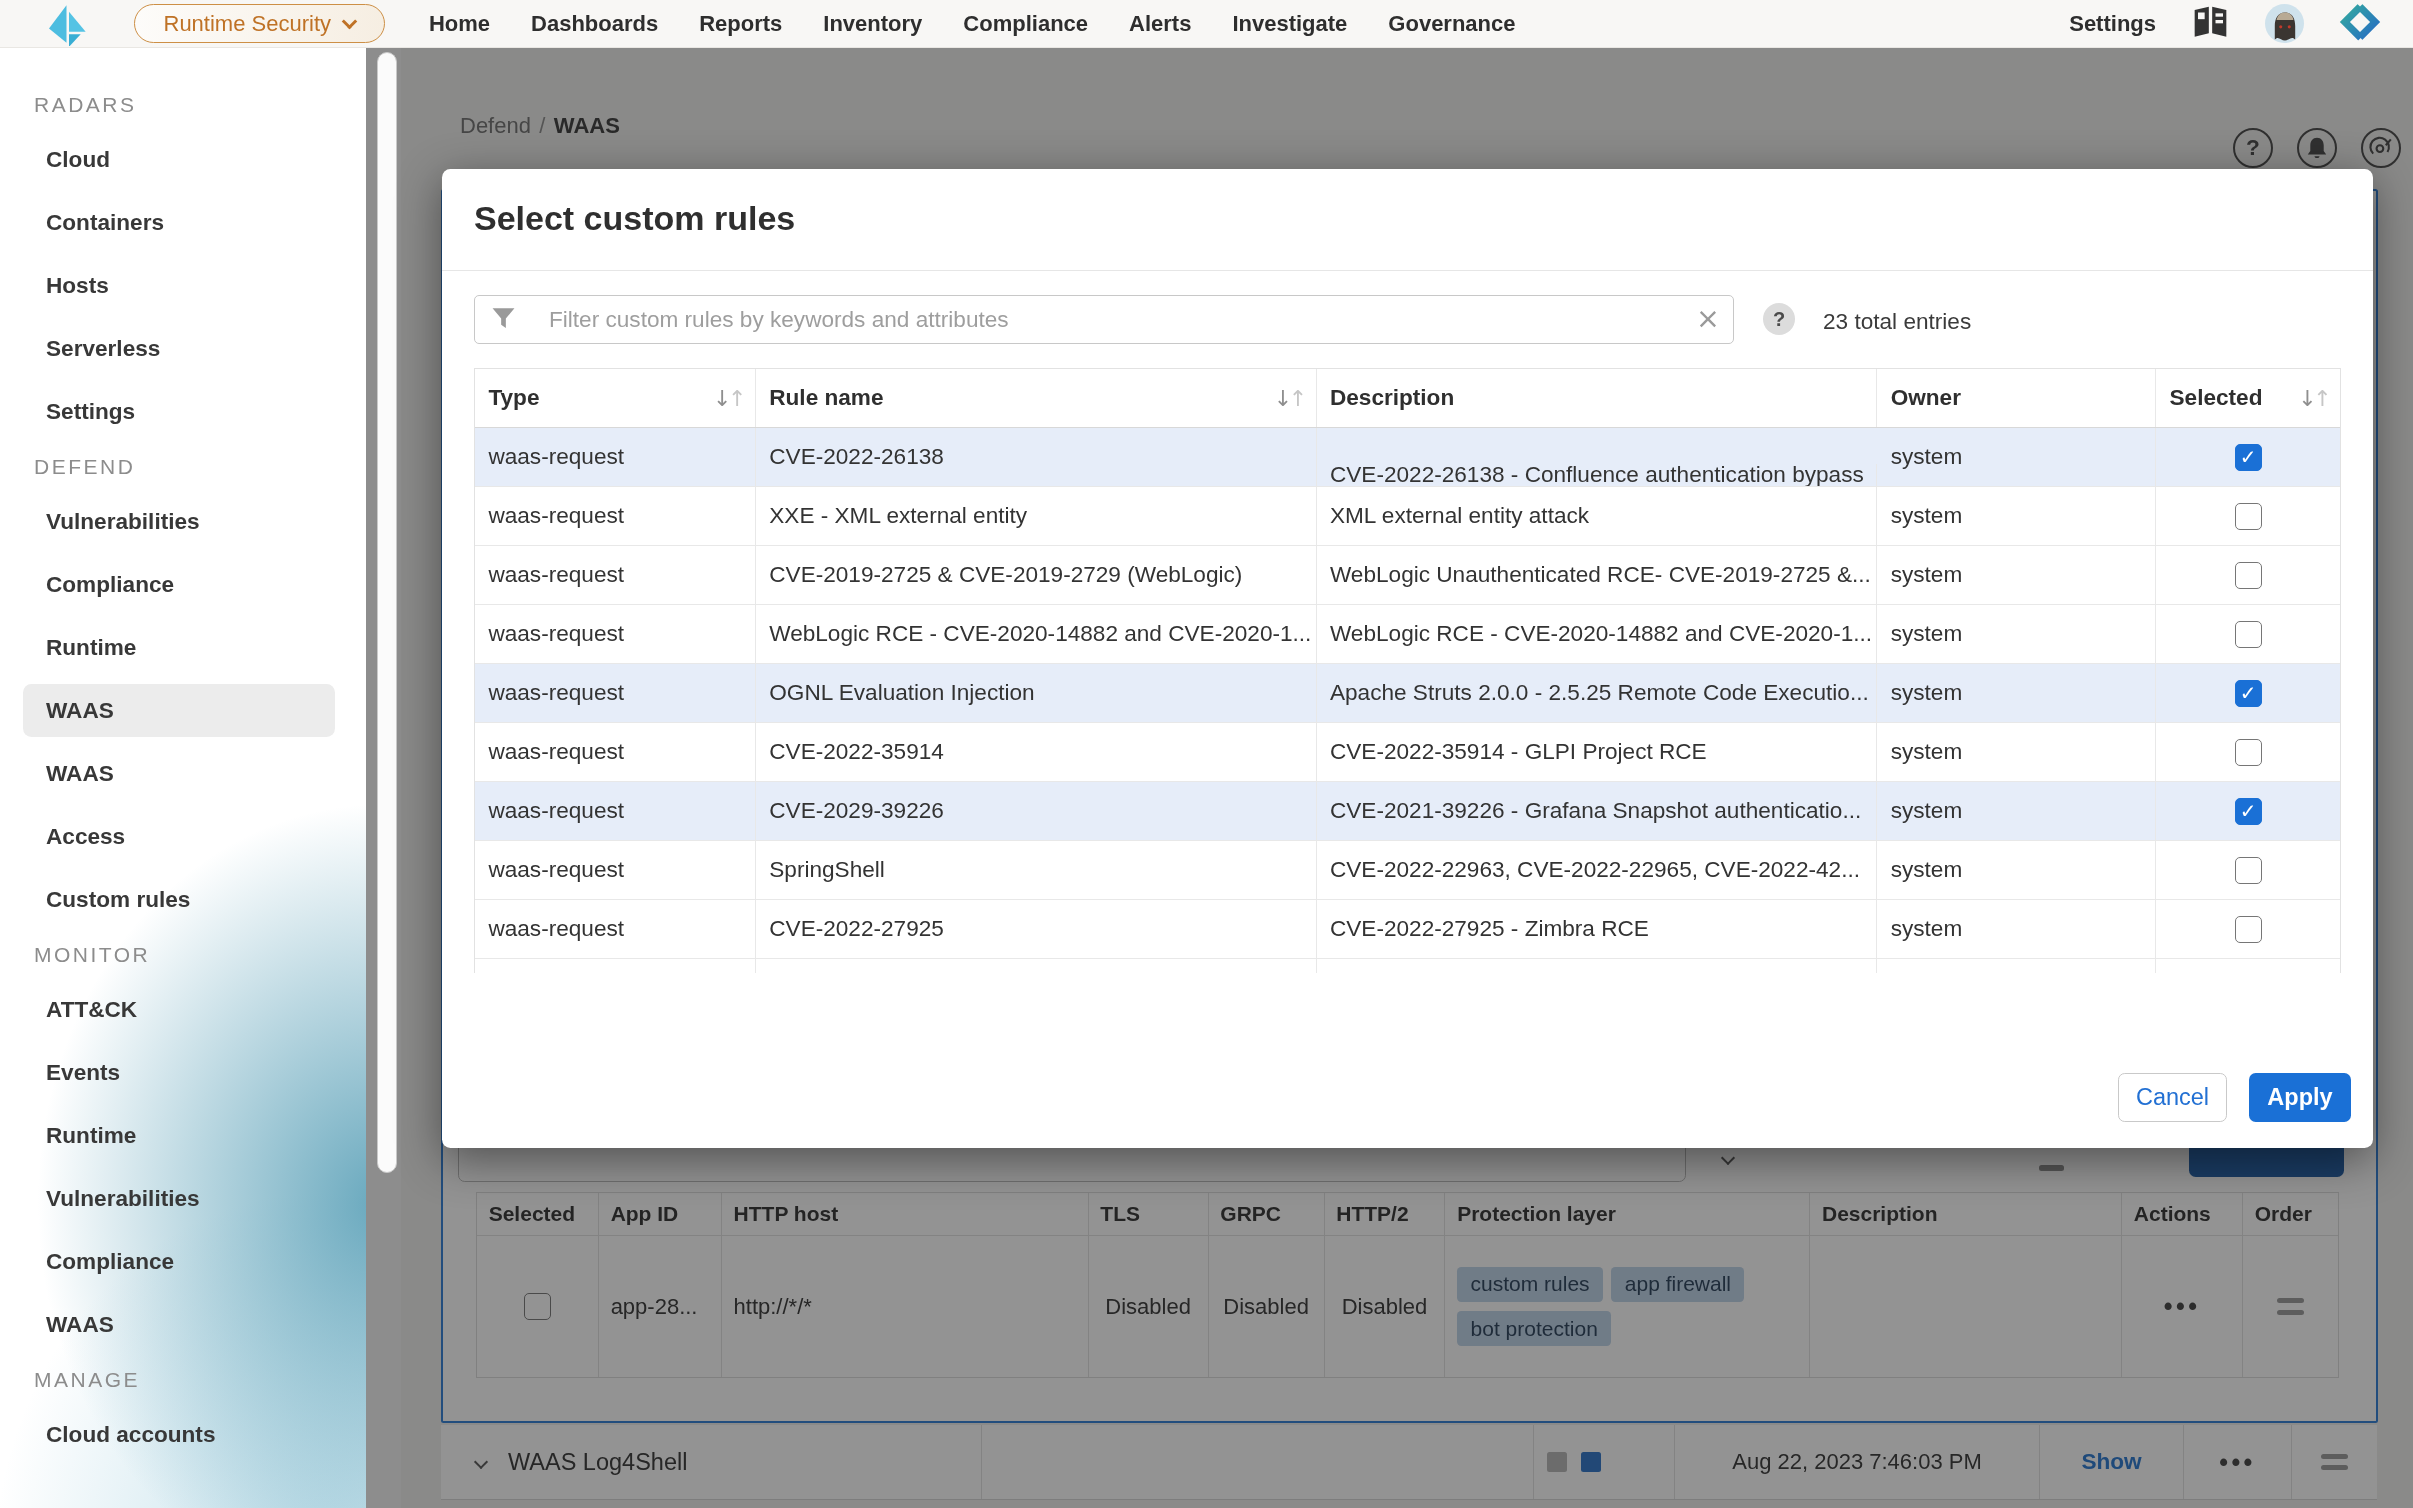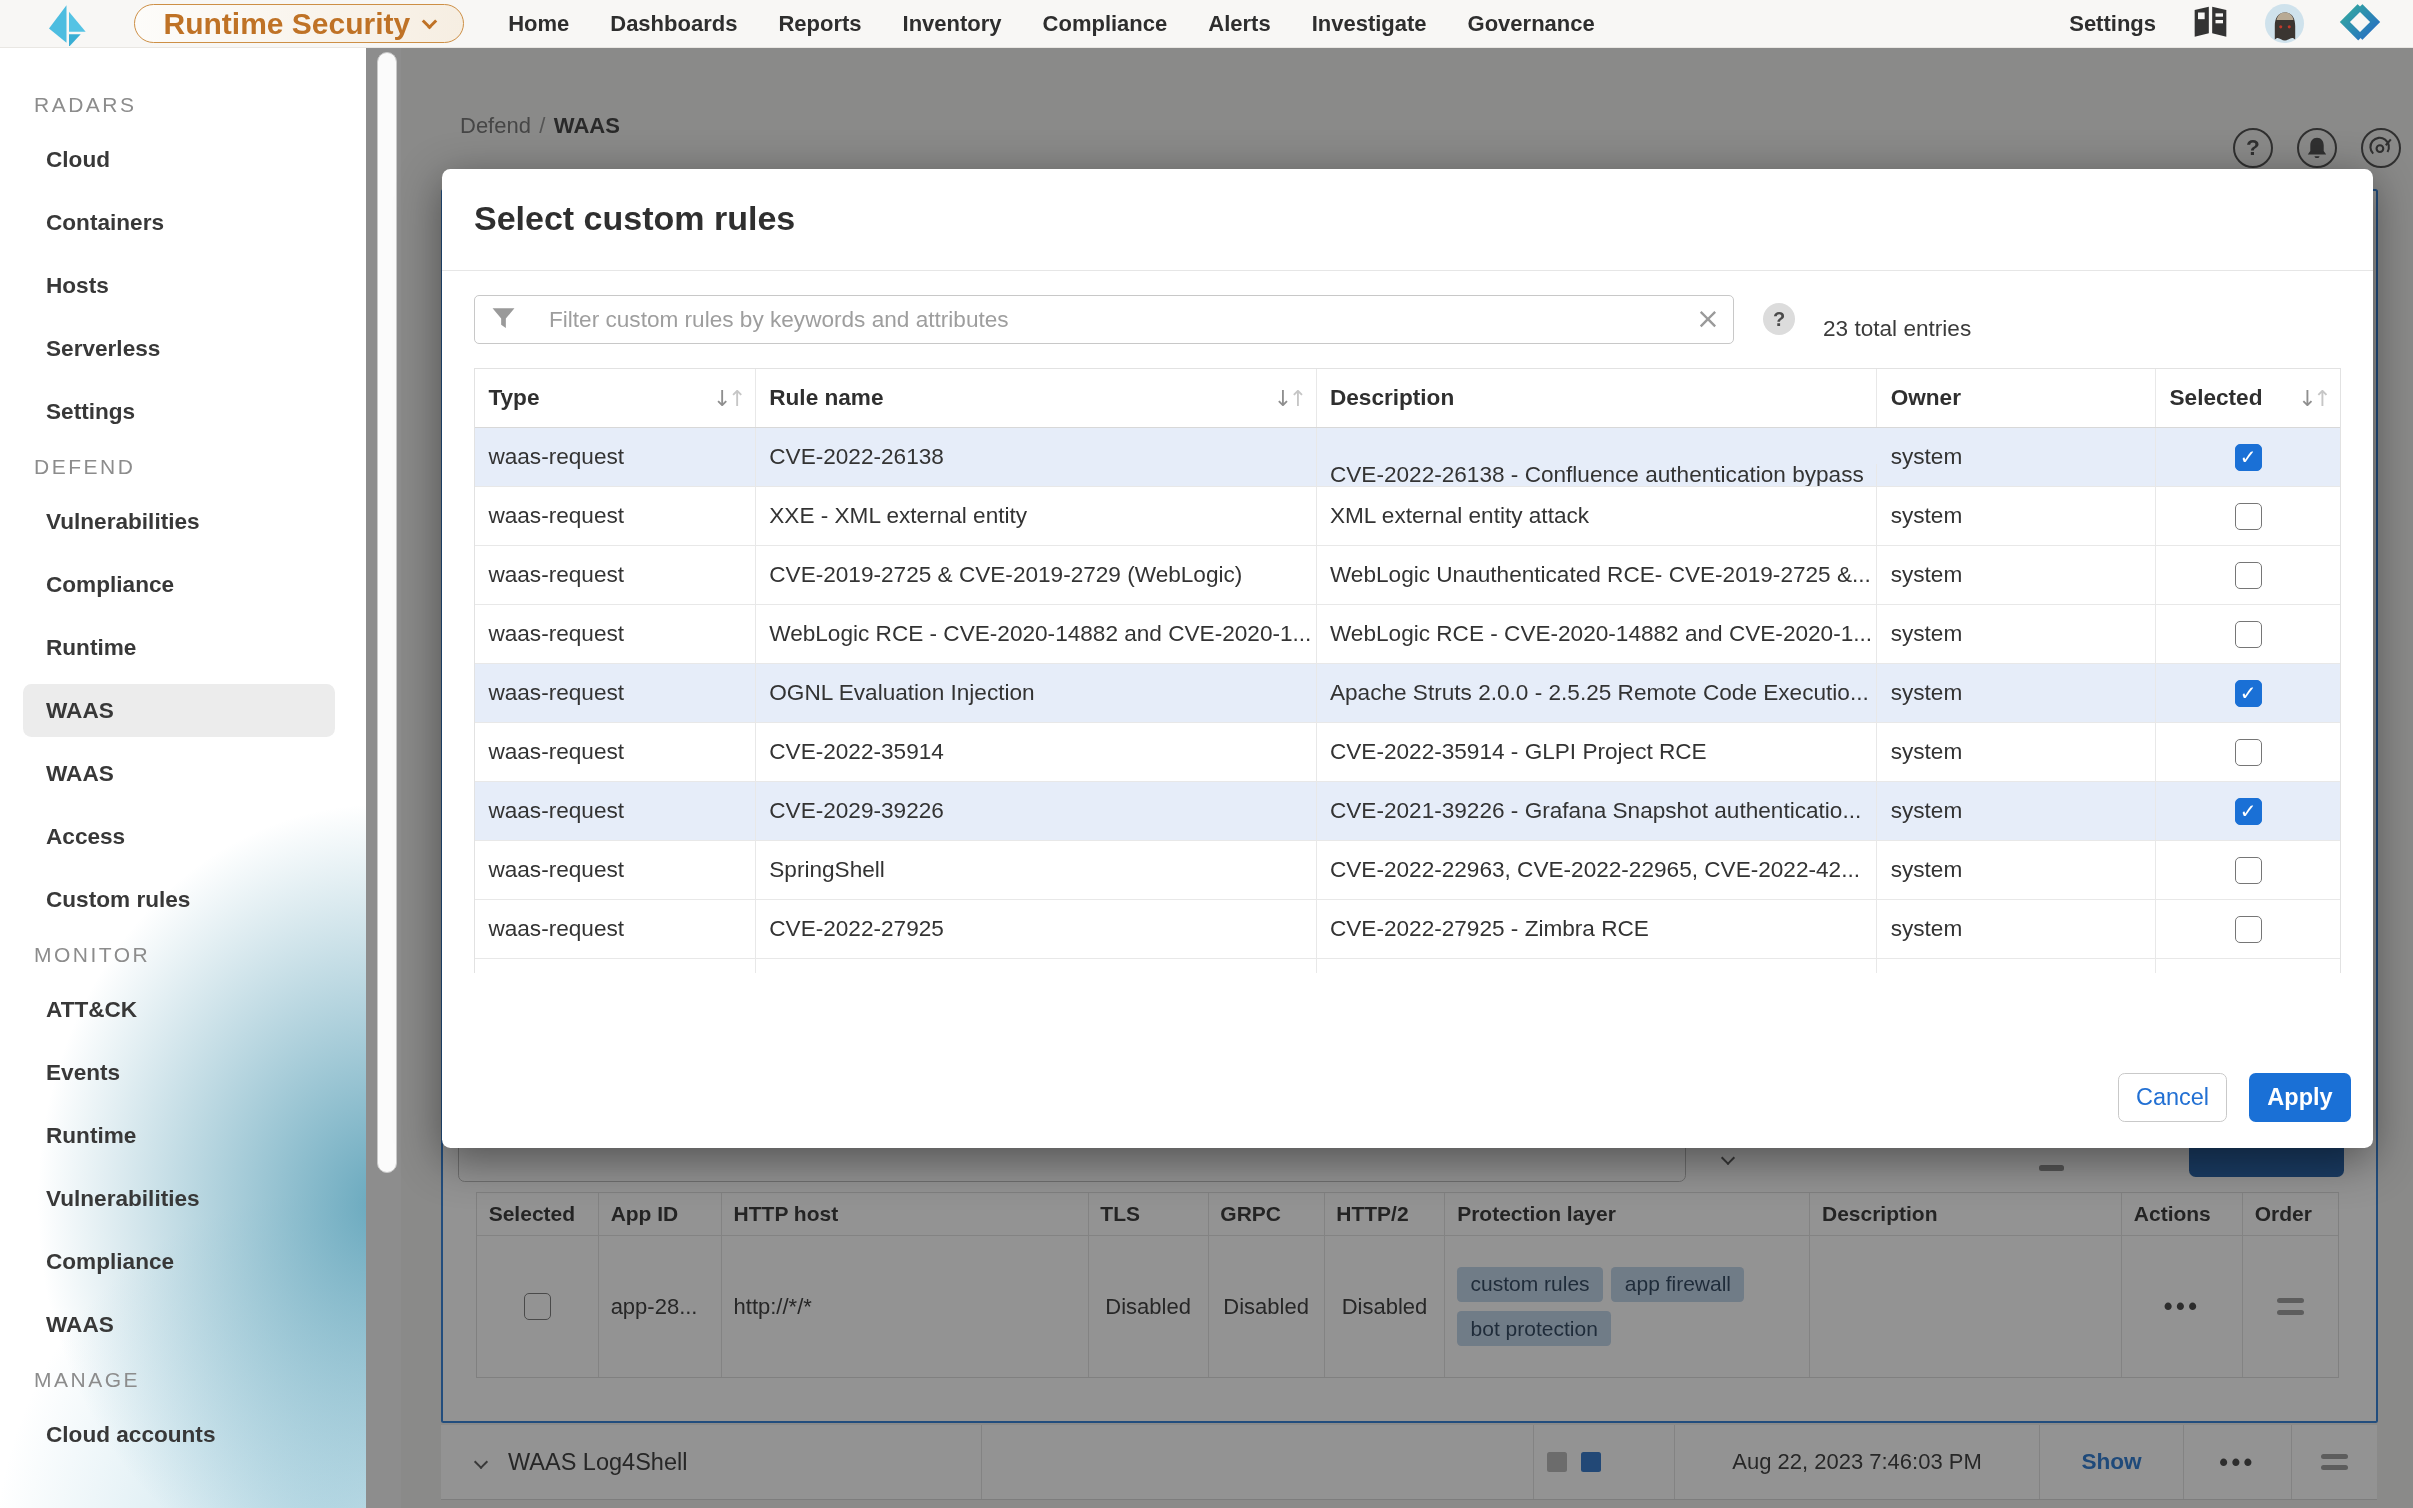--- a/index.html
+++ b/index.html
@@ -3,21 +3,21 @@
 <meta charset="utf-8">
 <style>
   *{margin:0;padding:0;box-sizing:border-box}
   html,body{width:2413px;height:1508px;overflow:hidden}
   body{position:relative;font-family:"Liberation Sans",sans-serif;background:#efefed;color:#333}
 
   
   .topbar{position:absolute;left:0;top:0;width:2413px;height:48px;background:#f8f7f5;border-bottom:0.8px solid #e9e7e3;display:flex;align-items:center;z-index:70}
   .logo{margin-left:44px;display:flex;align-items:center}
   .product-pill{margin-left:45px;height:39px;display:flex;align-items:center;gap:13.4px;padding:0 28.5px;border:1.7px solid #cd8f45;border-radius:20px;background:linear-gradient(to right,#fdfcfa,#f6eee2);cursor:pointer}
-  .product-pill span{font-size:30px;font-weight:700;color:#bf7226}
+  .product-pill span{font-size:22px;font-weight:400;color:#bf7226}
   .chev{display:inline-block;width:11px;height:11px;border-right:3.4px solid #bf7226;border-bottom:3.4px solid #bf7226;transform:rotate(45deg);margin-top:-5px}
   .topnav{display:flex;align-items:center;gap:41px;margin-left:44px}
   .nav-item{font-size:22px;font-weight:700;color:#2e2e2e;cursor:pointer;white-space:nowrap}
   .top-right{margin-left:auto;display:flex;align-items:center;gap:35px;margin-right:32px}
   .settings-label{font-size:22px;font-weight:700;color:#2e2e2e;cursor:pointer}
   .avatar{width:39px;height:39px;border-radius:50%;background:#cfe2ec;overflow:hidden;display:flex;align-items:flex-end;justify-content:center}
 
   
   .sidebar{position:absolute;left:0;top:48px;width:366px;height:1461px;z-index:55;
     background:
@@ -77,21 +77,21 @@
 
   
   .modal{position:absolute;left:442px;top:169px;width:1931px;height:979px;background:#fff;border-radius:8.4px;box-shadow:0 11.7px 45px rgba(0,0,0,.45);z-index:100}
   .modal-title{position:absolute;left:32px;top:30px;font-size:34px;font-weight:600;color:#2f2f2f}
   .modal-divider{position:absolute;left:0;right:0;top:101px;height:0.8px;background:#e6e6e6}
   .filter-input{position:absolute;left:32px;top:126px;width:1260px;height:49px;border:1.7px solid #c8c8c8;border-radius:5px;font-size:22.6px;color:#333;padding:0 50px 0 74px;outline:none;font-family:"Liberation Sans",sans-serif}
   .filter-input::placeholder{color:#9e9e9e}
   .funnel{position:absolute;left:49px;top:137px;pointer-events:none}
   .clear-x{position:absolute;left:1254px;top:133px;font-size:28.5px;color:#9a9a9a;cursor:pointer;font-family:"DejaVu Sans",sans-serif}
   .help-badge{position:absolute;left:1321px;top:134px;width:32px;height:32px;border-radius:50%;background:#dcdcdc;color:#4a4a4a;font-size:20px;font-weight:700;display:flex;align-items:center;justify-content:center;cursor:pointer}
-  .total-entries{position:absolute;left:1381px;top:144px;height:32px;display:flex;align-items:center;font-size:22.6px;color:#3b3b3b}
+  .total-entries{position:absolute;left:1381px;top:137px;height:32px;display:flex;align-items:center;font-size:22.6px;color:#3b3b3b}
 
   .rules-table{position:absolute;left:32px;top:199px;width:1867px;border:0.8px solid #e2e2e2;border-bottom:none}
   .thead{display:flex;height:59px;border-bottom:0.8px solid #d8d8d8}
   .th{display:flex;align-items:center;padding-left:13.4px;font-size:22.6px;font-weight:700;color:#2f2f2f;border-right:0.8px solid #e8e8e8;position:relative;cursor:pointer}
   .th:last-child{border-right:none}
   .sort{position:absolute;right:11.7px;top:50%;transform:translateY(-50%);font-family:"DejaVu Sans",sans-serif;font-size:22px;letter-spacing:-3.4px;font-weight:400}
   .sort .dn{color:#8f8f8f;font-style:normal}
   .sort .up{color:#c6c6c6;font-style:normal}
   .tr{display:flex;height:59px;border-bottom:0.8px solid #e8e8e8;background:#fff}
   .tr.sel{background:#e6edf9}

